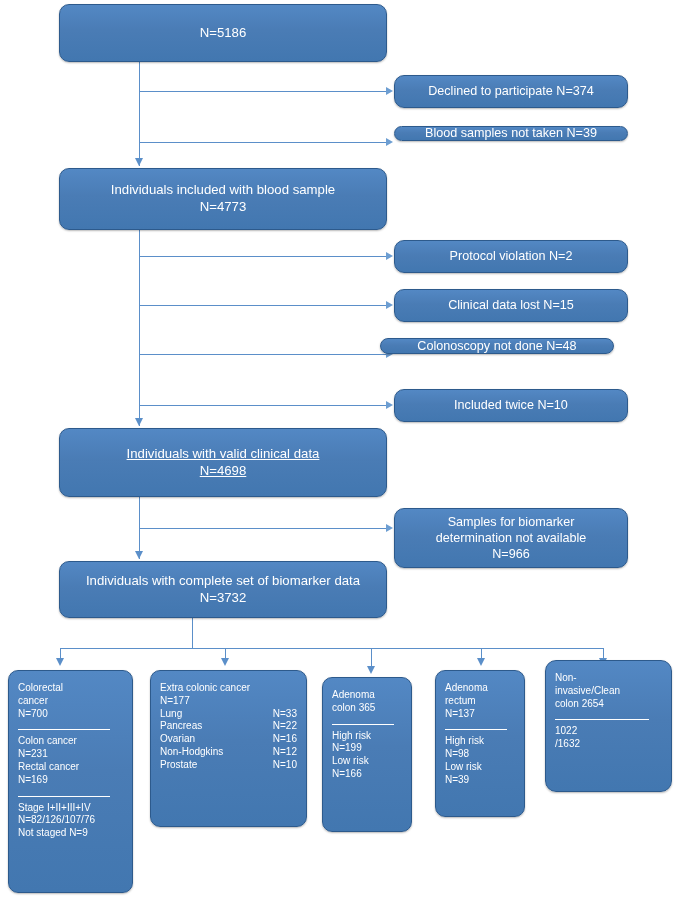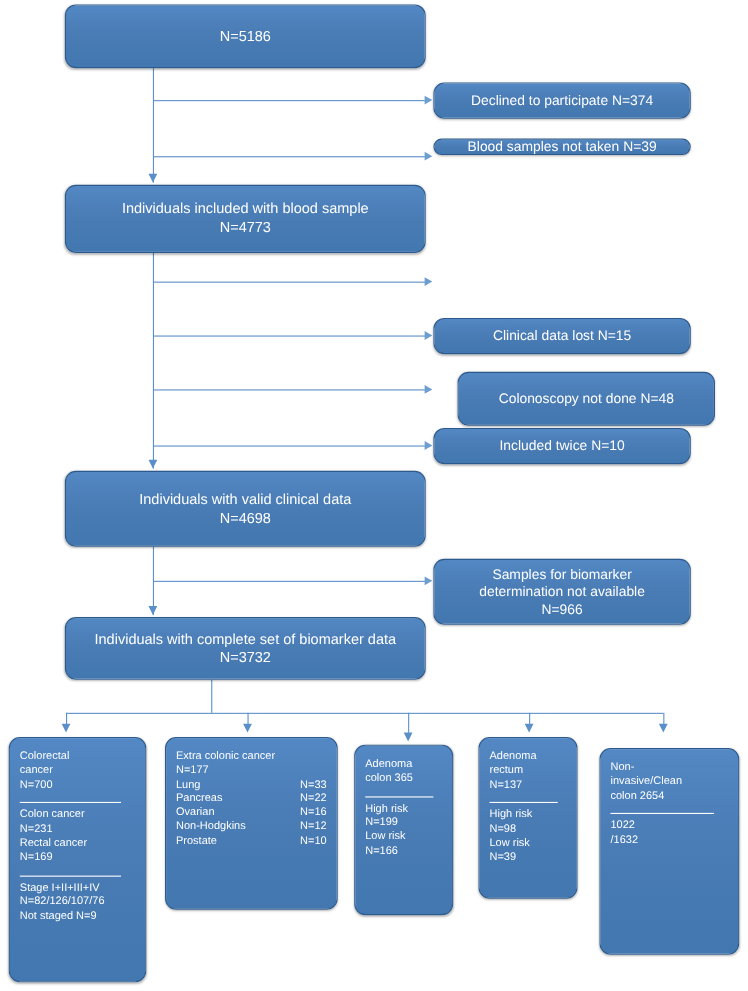--- a/index.html
+++ b/index.html
@@ -142,44 +142,47 @@
 
   <div class="node center" style="left:59px; top:4px; width:328px; height:58px;">
     <span class="ln">N=5186</span>
   </div>
 
   <div class="node center" style="left:59px; top:168px; width:328px; height:62px;">
     <span class="ln">Individuals included with blood sample</span>
     <span class="ln">N=4773</span>
   </div>
 
-  <div class="node center" style="left:59px; top:428px; width:328px; height:69px;">
+  <div class="node center" style="left:59px; top:428px; width:328px; height:69px;text-decoration:underline;">
     <span class="ln">Individuals with valid clinical data</span>
     <span class="ln">N=4698</span>
   </div>
 
   <div class="node center" style="left:59px; top:561px; width:328px; height:57px;">
     <span class="ln">Individuals with complete set of biomarker data</span>
     <span class="ln">N=3732</span>
   </div>
 
   <div class="node side" style="left:394px; top:75px; width:234px; height:33px;">
     <span class="ln">Declined to participate N=374</span>
   </div>
 
   <div class="node side" style="left:394px; top:126px; width:234px; height:15px;">
     <span class="ln">Blood samples not taken  N=39</span>
   </div>
 
+  <div class="node side" style="left:394px; top:240px; width:234px; height:33px;">
+    <span class="ln">Protocol violation N=2</span>
+  </div>
 
   <div class="node side" style="left:394px; top:289px; width:234px; height:33px;">
     <span class="ln">Clinical data lost N=15</span>
   </div>
 
-  <div class="node side" style="left:416px; top:338px; width:234px; height:49px;">
+  <div class="node side" style="left:380px; top:338px; width:234px; height:16px;">
     <span class="ln">Colonoscopy not done N=48</span>
   </div>
 
   <div class="node side" style="left:394px; top:389px; width:234px; height:33px;">
     <span class="ln">Included twice N=10</span>
   </div>
 
   <div class="node side multi" style="left:394px; top:508px; width:234px; height:60px;">
     <span class="ln">Samples for biomarker</span>
     <span class="ln">determination not available</span>
@@ -240,21 +243,21 @@
     <span class="ln">Adenoma</span>
     <span class="ln">rectum</span>
     <span class="ln">N=137</span>
     <span class="rule"></span>
     <span class="ln">High risk</span>
     <span class="ln">N=98</span>
     <span class="ln">Low risk</span>
     <span class="ln">N=39</span>
   </div>
 
-  <div class="node leaf" style="left:545px; top:680px; width:127px; height:188px;">
+  <div class="node leaf" style="left:545px; top:660px; width:127px; height:132px;border-radius:11px;">
     <span class="ln">Non-</span>
     <span class="ln">invasive/Clean</span>
     <span class="ln">colon 2654</span>
     <span class="rule"></span>
     <span class="ln">1022</span>
     <span class="ln">/1632</span>
   </div>
 
 </div>
 

